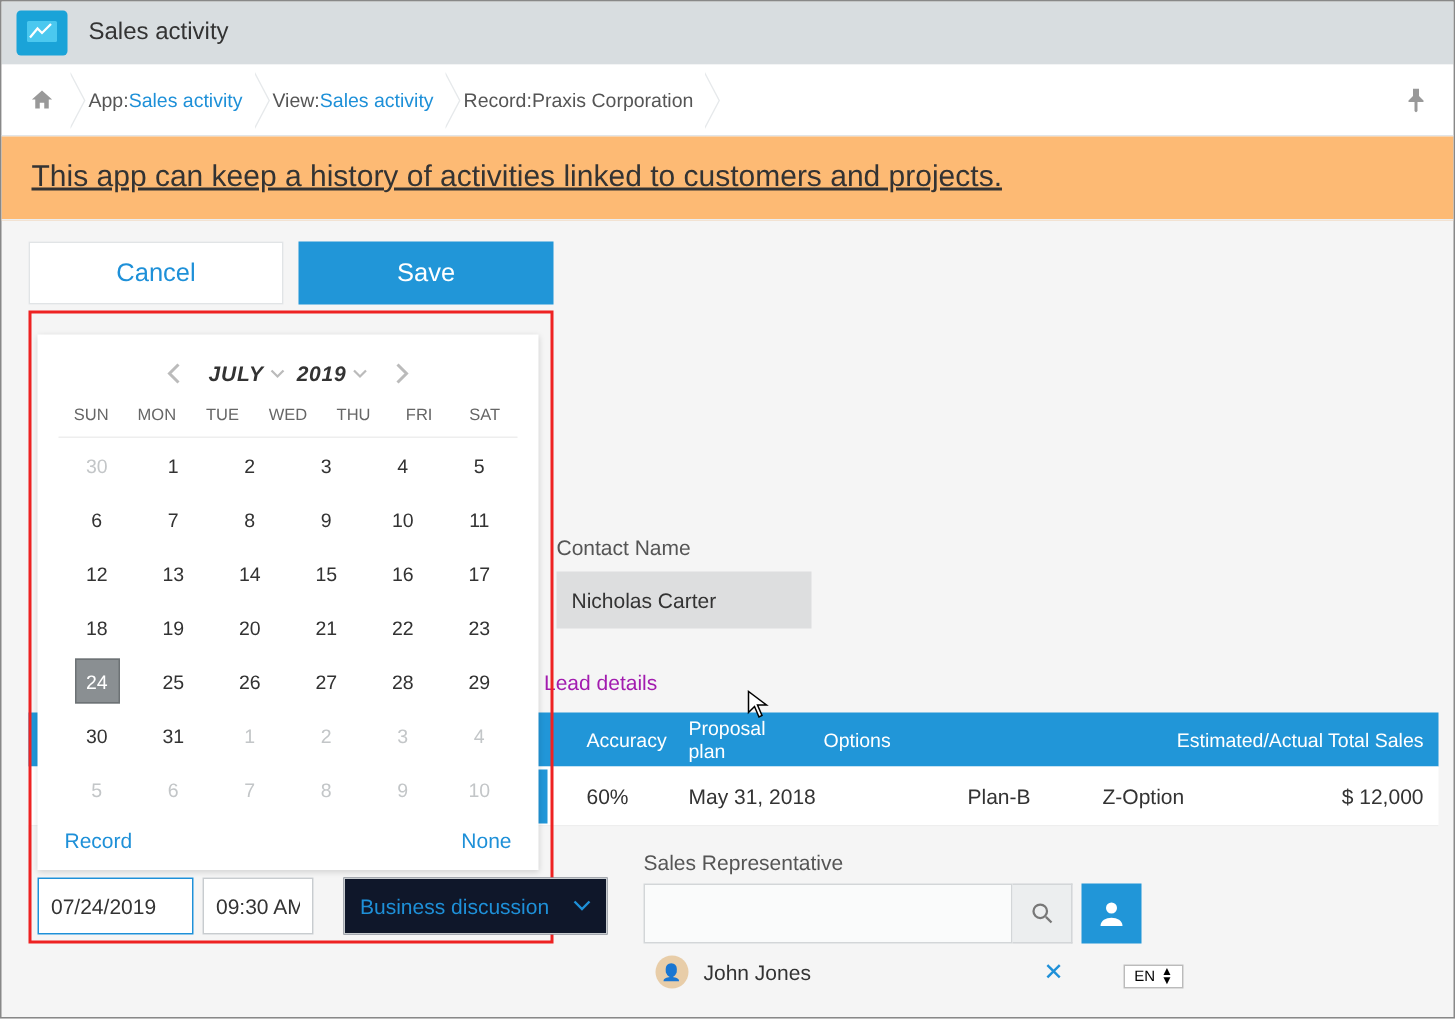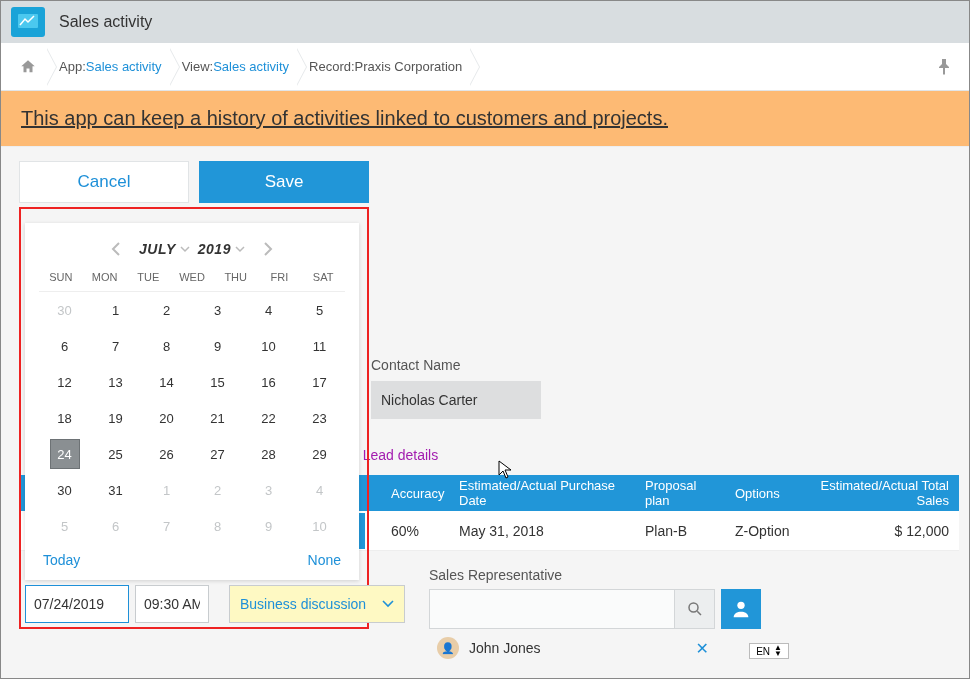--- a/index.html
+++ b/index.html
@@ -64,21 +64,21 @@
   .dp-day { height: 36px; display: flex; align-items: center; justify-content: center; font-size: 13px; color: #333; cursor: pointer; }
   .dp-day.muted { color: #c3c6c8; }
   .dp-day.selected span { background: #8a8f92; color: #fff; width: 30px; height: 30px; display: flex; align-items: center; justify-content: center; border: 1px solid #6d7275; }
   .dp-foot { display: flex; justify-content: space-between; padding: 8px 4px 2px; font-size: 14px; }
   .dp-foot a { color: #1e90d8; cursor: pointer; }
 
   .date-inputs { position: absolute; left: 4px; top: 376px; display: flex; gap: 6px; align-items: center; }
   .date-inputs input { height: 38px; border: 1px solid #c8cccf; background: #fff; padding: 0 8px; font-size: 14px; color: #333; }
   .date-inputs input.date { width: 104px; border-color: #1e90d8; }
   .date-inputs input.time { width: 74px; }
-  .biz-select { margin-left: 14px; height: 38px; width: 176px; border: 1px solid #c8cccf; background: #fef9c3; display: flex; align-items: center; justify-content: space-between; padding: 0 10px; font-size: 14px; color: #1e90d8; cursor: pointer; overflow: hidden; }
+  .biz-select { margin-left: 14px; height: 38px; width: 176px; border: 1px solid #c8cccf; background: #0f172a; display: flex; align-items: center; justify-content: space-between; padding: 0 10px; font-size: 14px; color: #1e90d8; cursor: pointer; overflow: hidden; }
   .biz-select .chev { color: #1e90d8; }
 
   svg { display: block; }
 </style>
 </head>
 <body>
 
 <div class="topbar">
   <div class="app-icon">
     <svg width="22" height="18" viewBox="0 0 22 18">
@@ -128,21 +128,20 @@
       <span class="field-label">Contact Name</span>
       <input class="field-input" value="Nicholas Carter" style="">
     </div>
   </div>
 
   <div class="section-label">&nbsp;&nbsp;&nbsp;<span>Lead details</span></div>
 
   <div class="table-header">
     <div style="width:362px"></div>
     <div class="th" style="width:68px">Accuracy</div>
-    <div class="th" style="width:186px">Estimated/Actual Purchase Date</div>
     <div class="th" style="width:90px">Proposal plan</div>
     <div class="th" style="width:76px">Options</div>
     <div class="th" style="flex:1; text-align:right">Estimated/Actual Total Sales</div>
   </div>
   <div class="table-row">
     <div style="width:330px"></div>
     <div class="row-handle"></div>
     <div style="width:16px"></div>
     <div class="td" style="width:68px">60%</div>
     <div class="td" style="width:186px">May 31, 2018</div>
@@ -339,21 +338,21 @@
             <span>8</span>
           </div>
           <div class="dp-day muted">
             <span>9</span>
           </div>
           <div class="dp-day muted">
             <span>10</span>
           </div>
         </div>
       <div class="dp-foot">
-        <a>Today</a>
+        <a>Record</a>
         <a>None</a>
       </div>
     </div>
 
     <div class="date-inputs">
       <input class="date" value="07/24/2019" style="">
       <input class="time" value="09:30 AM" style="">
       <div class="biz-select">
         <span>Business discussion</span>
         <span class="chev">

